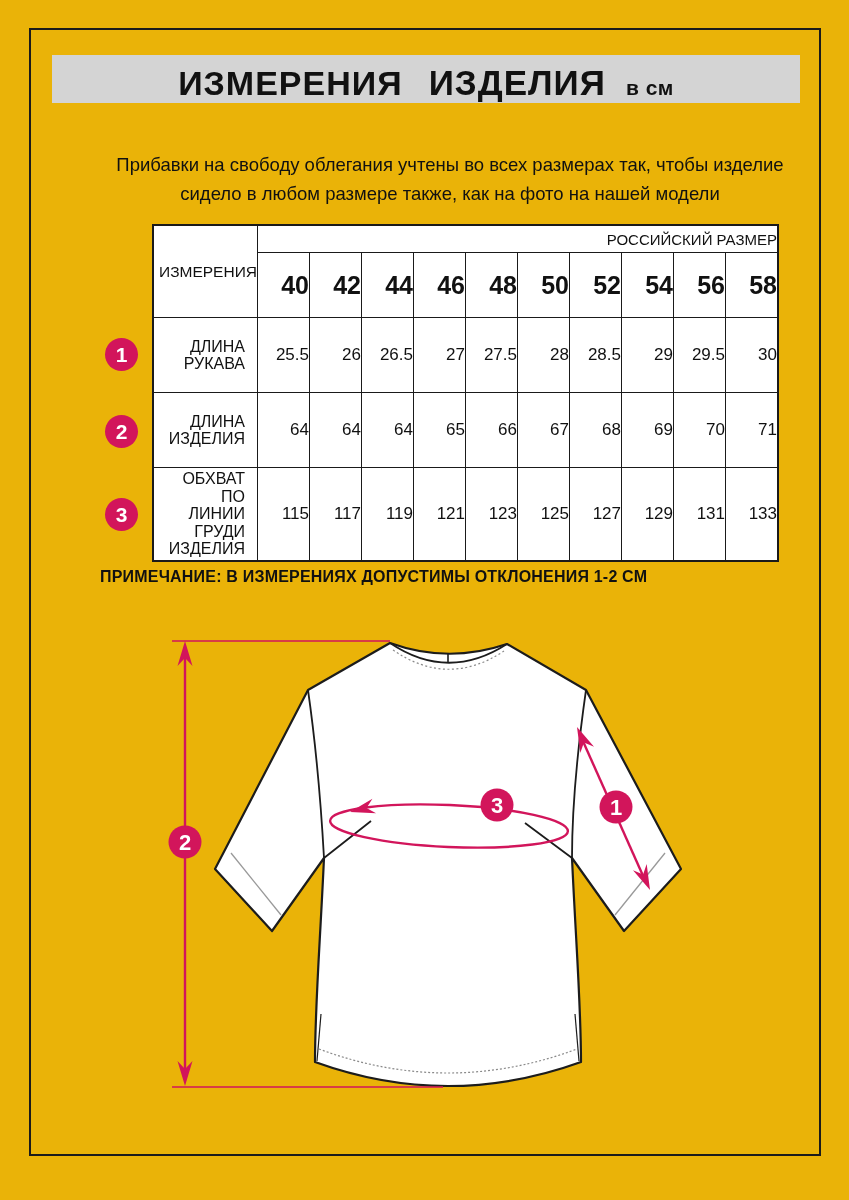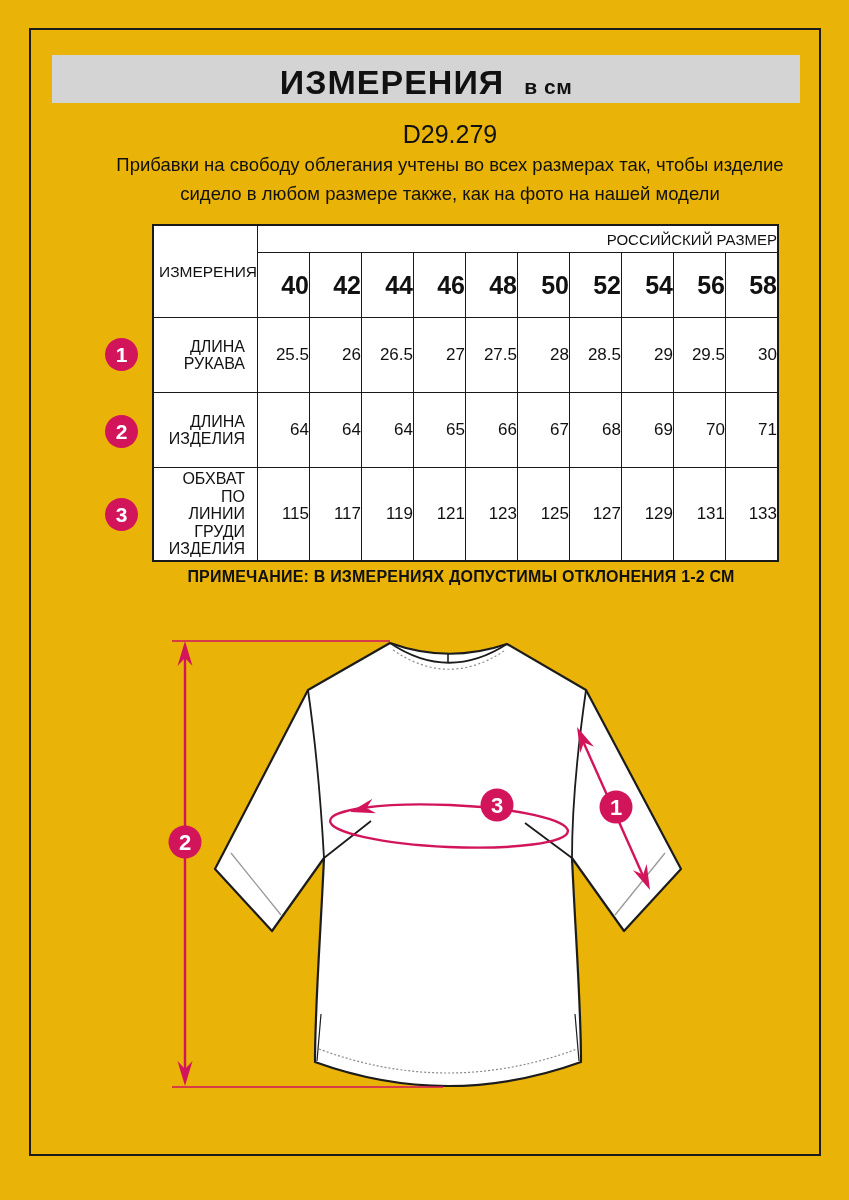--- a/index.html
+++ b/index.html
@@ -25,39 +25,39 @@
   .sizetable .sizes th{height:64px;font-size:25px;font-weight:700;width:51px;}
   .sizetable .mrow th{font-size:16px;font-weight:400;line-height:17.5px;padding:2px 12px;}
   .sizetable .mrow td{font-size:17px;font-weight:400;}
   .sizetable .r0{height:75px;}
   .sizetable .r1{height:75px;}
   .sizetable .r2{height:89px;}
   .badge{position:absolute;width:33px;height:33px;border-radius:50%;background:#D2155B;
          color:#fff;font-size:21px;font-weight:700;display:flex;align-items:center;
          justify-content:center;left:105px;}
   .badge.b0{top:338px;} .badge.b1{top:415px;} .badge.b2{top:498px;}
-  .tolnote{position:absolute;left:100px;top:568px;width:722px;text-align:center;
+  .tolnote{position:absolute;left:100px;top:568px;width:722px;
            font-size:16px;font-weight:700;letter-spacing:.2px;}
   .drawing{position:absolute;left:0;top:0;width:849px;height:1200px;}
 </style>
 </head>
 <body>
 
 <div class="canvas">
 
   <div class="frame"></div>
 
   <div class="titlebar">
     <div class="inner">
       <span class="t-w1">ИЗМЕРЕНИЯ</span>
+      <span class="t-w2">ИЗДЕЛИЯ</span>
       <span class="t-unit">в см</span>
     </div>
   </div>
 
-  <div class="code">D29.279</div>
 
   <div class="fitnote">Прибавки на свободу облегания учтены во всех размерах так, чтобы изделие сидело в любом размере также, как на фото на нашей модели</div>
 
   <table class="sizetable">
     <thead>
       <tr>
         <th class="corner" rowspan="2">ИЗМЕРЕНИЯ</th>
         <th class="group" colspan="10">РОССИЙСКИЙ РАЗМЕР</th>
       </tr>
       <tr class="sizes" id="sizes-row">

